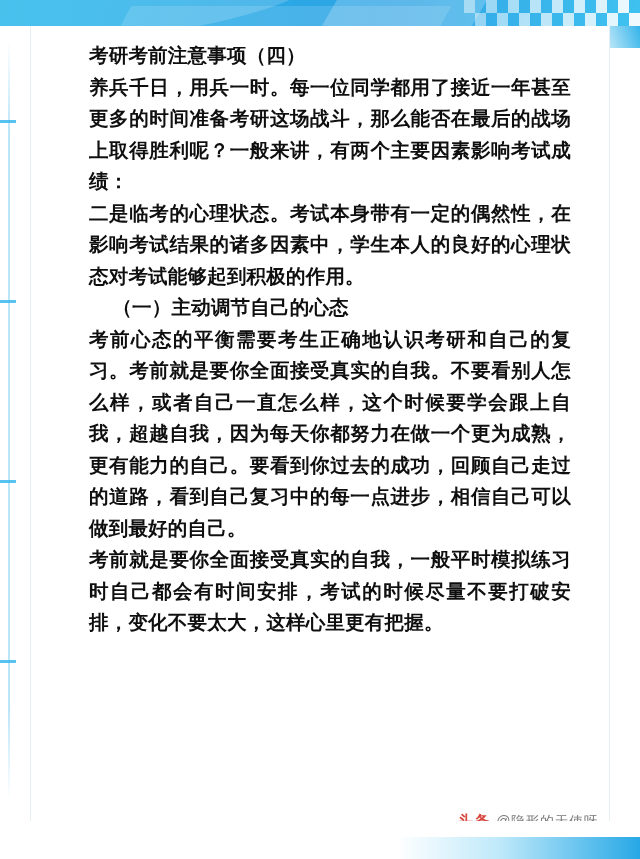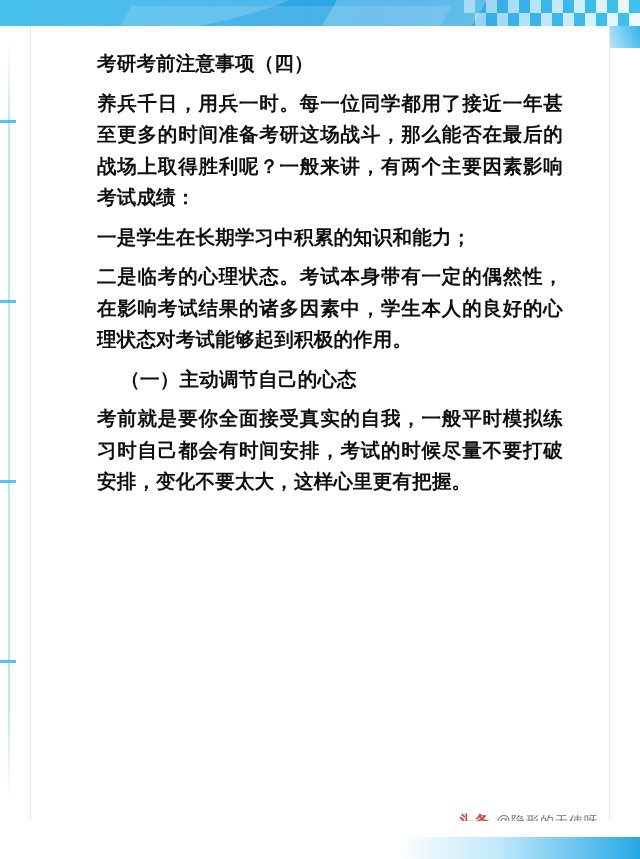--- a/index.html
+++ b/index.html
@@ -134,21 +134,21 @@
 
   .doc-title,
   .doc-line {
     color: #0f0f0f;
     font-size: 19.5px;
     line-height: 31.5px;
     letter-spacing: .2px;
     text-align: justify;
     text-justify: inter-ideograph;
     font-weight: 700;
-    margin: 8px;
+    margin: 0;
     white-space: pre-wrap;
   }
   .doc-title {
     font-weight: 700;
   }
   .doc-line.indent {
     text-indent: 1.2em;
   }
 
   
@@ -209,23 +209,23 @@
 
   <div class="left-col-line"></div>
   <div class="left-tick" style="top:120px"></div>
   <div class="left-tick" style="top:300px"></div>
   <div class="left-tick" style="top:480px"></div>
   <div class="left-tick" style="top:660px"></div>
 
   <div class="doc-card">
     <h1 class="doc-title">考研考前注意事项（四）</h1>
     <p class="doc-line">养兵千日，用兵一时。每一位同学都用了接近一年甚至更多的时间准备考研这场战斗，那么能否在最后的战场上取得胜利呢？一般来讲，有两个主要因素影响考试成绩：</p>
-    <p class="doc-line">一是学生在长期学习中积累的知识和能力；</p>
     <p class="doc-line">二是临考的心理状态。考试本身带有一定的偶然性，在影响考试结果的诸多因素中，学生本人的良好的心理状态对考试能够起到积极的作用。</p>
     <p class="doc-line indent">（一）主动调节自己的心态</p>
+    <p class="doc-line">考前心态的平衡需要考生正确地认识考研和自己的复习。考前就是要你全面接受真实的自我。不要看别人怎么样，或者自己一直怎么样，这个时候要学会跟上自我，超越自我，因为每天你都努力在做一个更为成熟，更有能力的自己。要看到你过去的成功，回顾自己走过的道路，看到自己复习中的每一点进步，相信自己可以做到最好的自己。</p>
     <p class="doc-line">考前就是要你全面接受真实的自我，一般平时模拟练习时自己都会有时间安排，考试的时候尽量不要打破安排，变化不要太大，这样心里更有把握。</p>
   </div>
 
   <div class="footer">
     <span class="toutiao-logo">
       <span class="tt">头条</span>
     </span>
     <span class="footer-name">@隐形的天使呀</span>
   </div>
 

